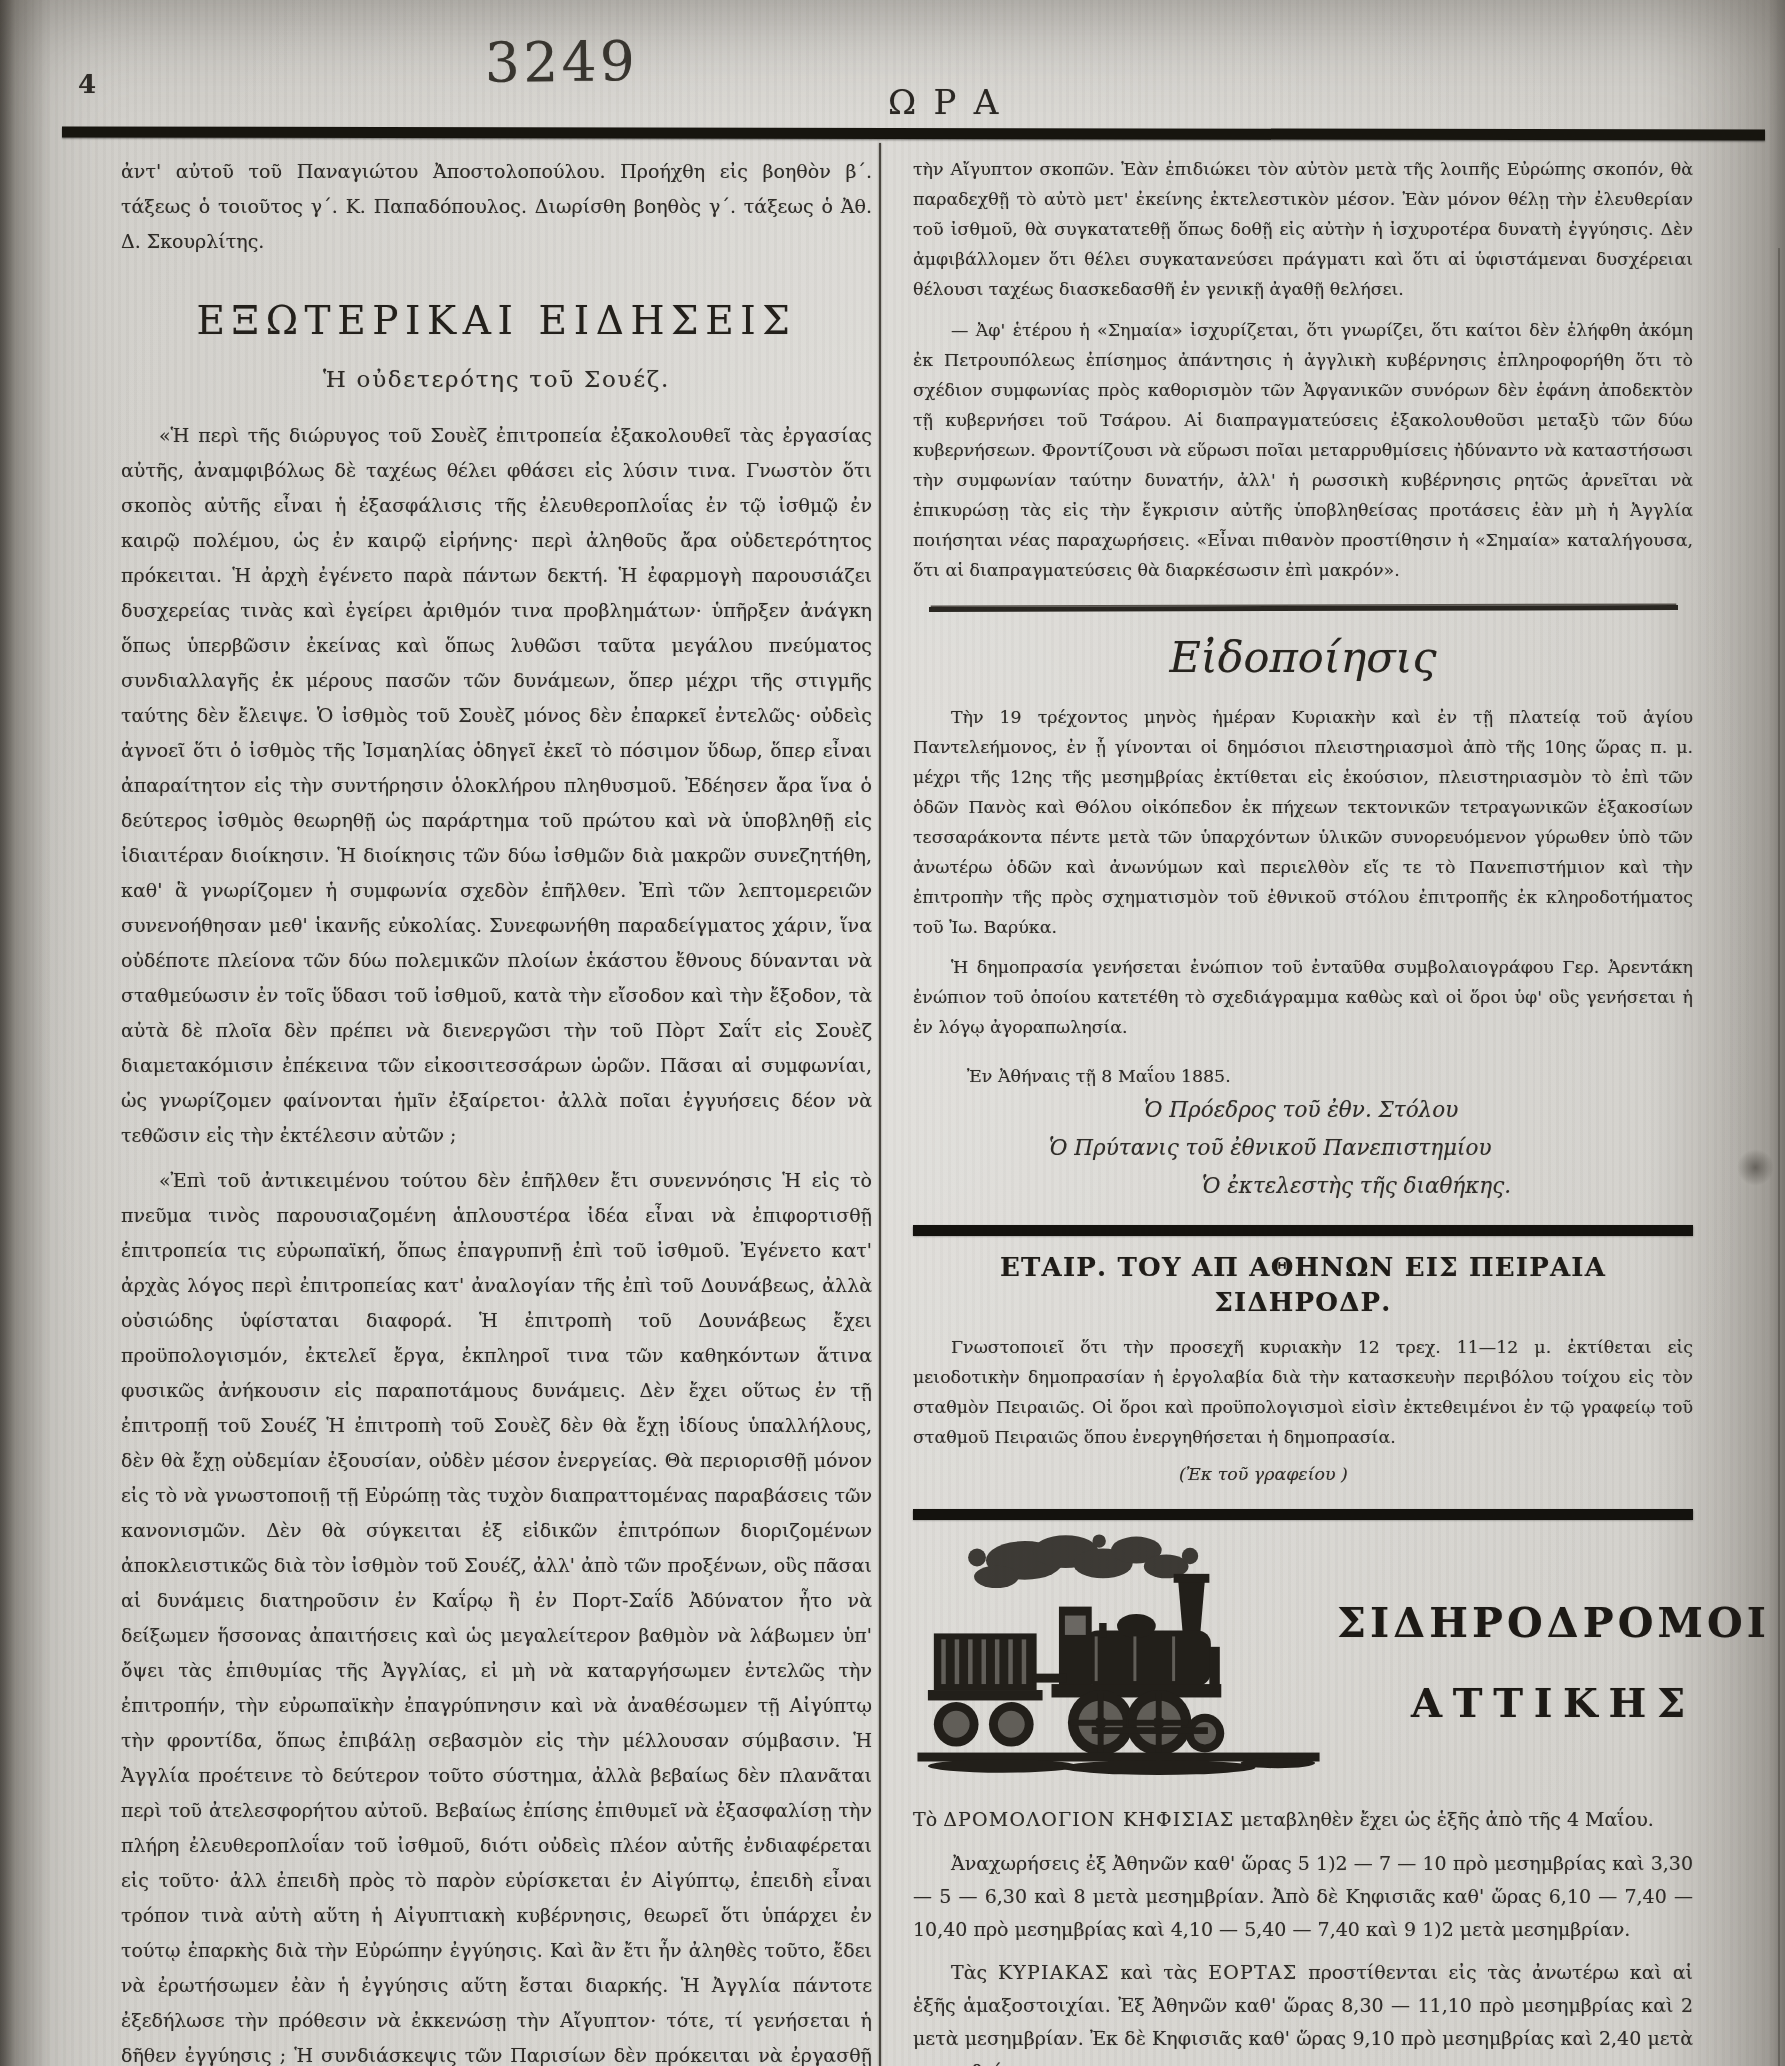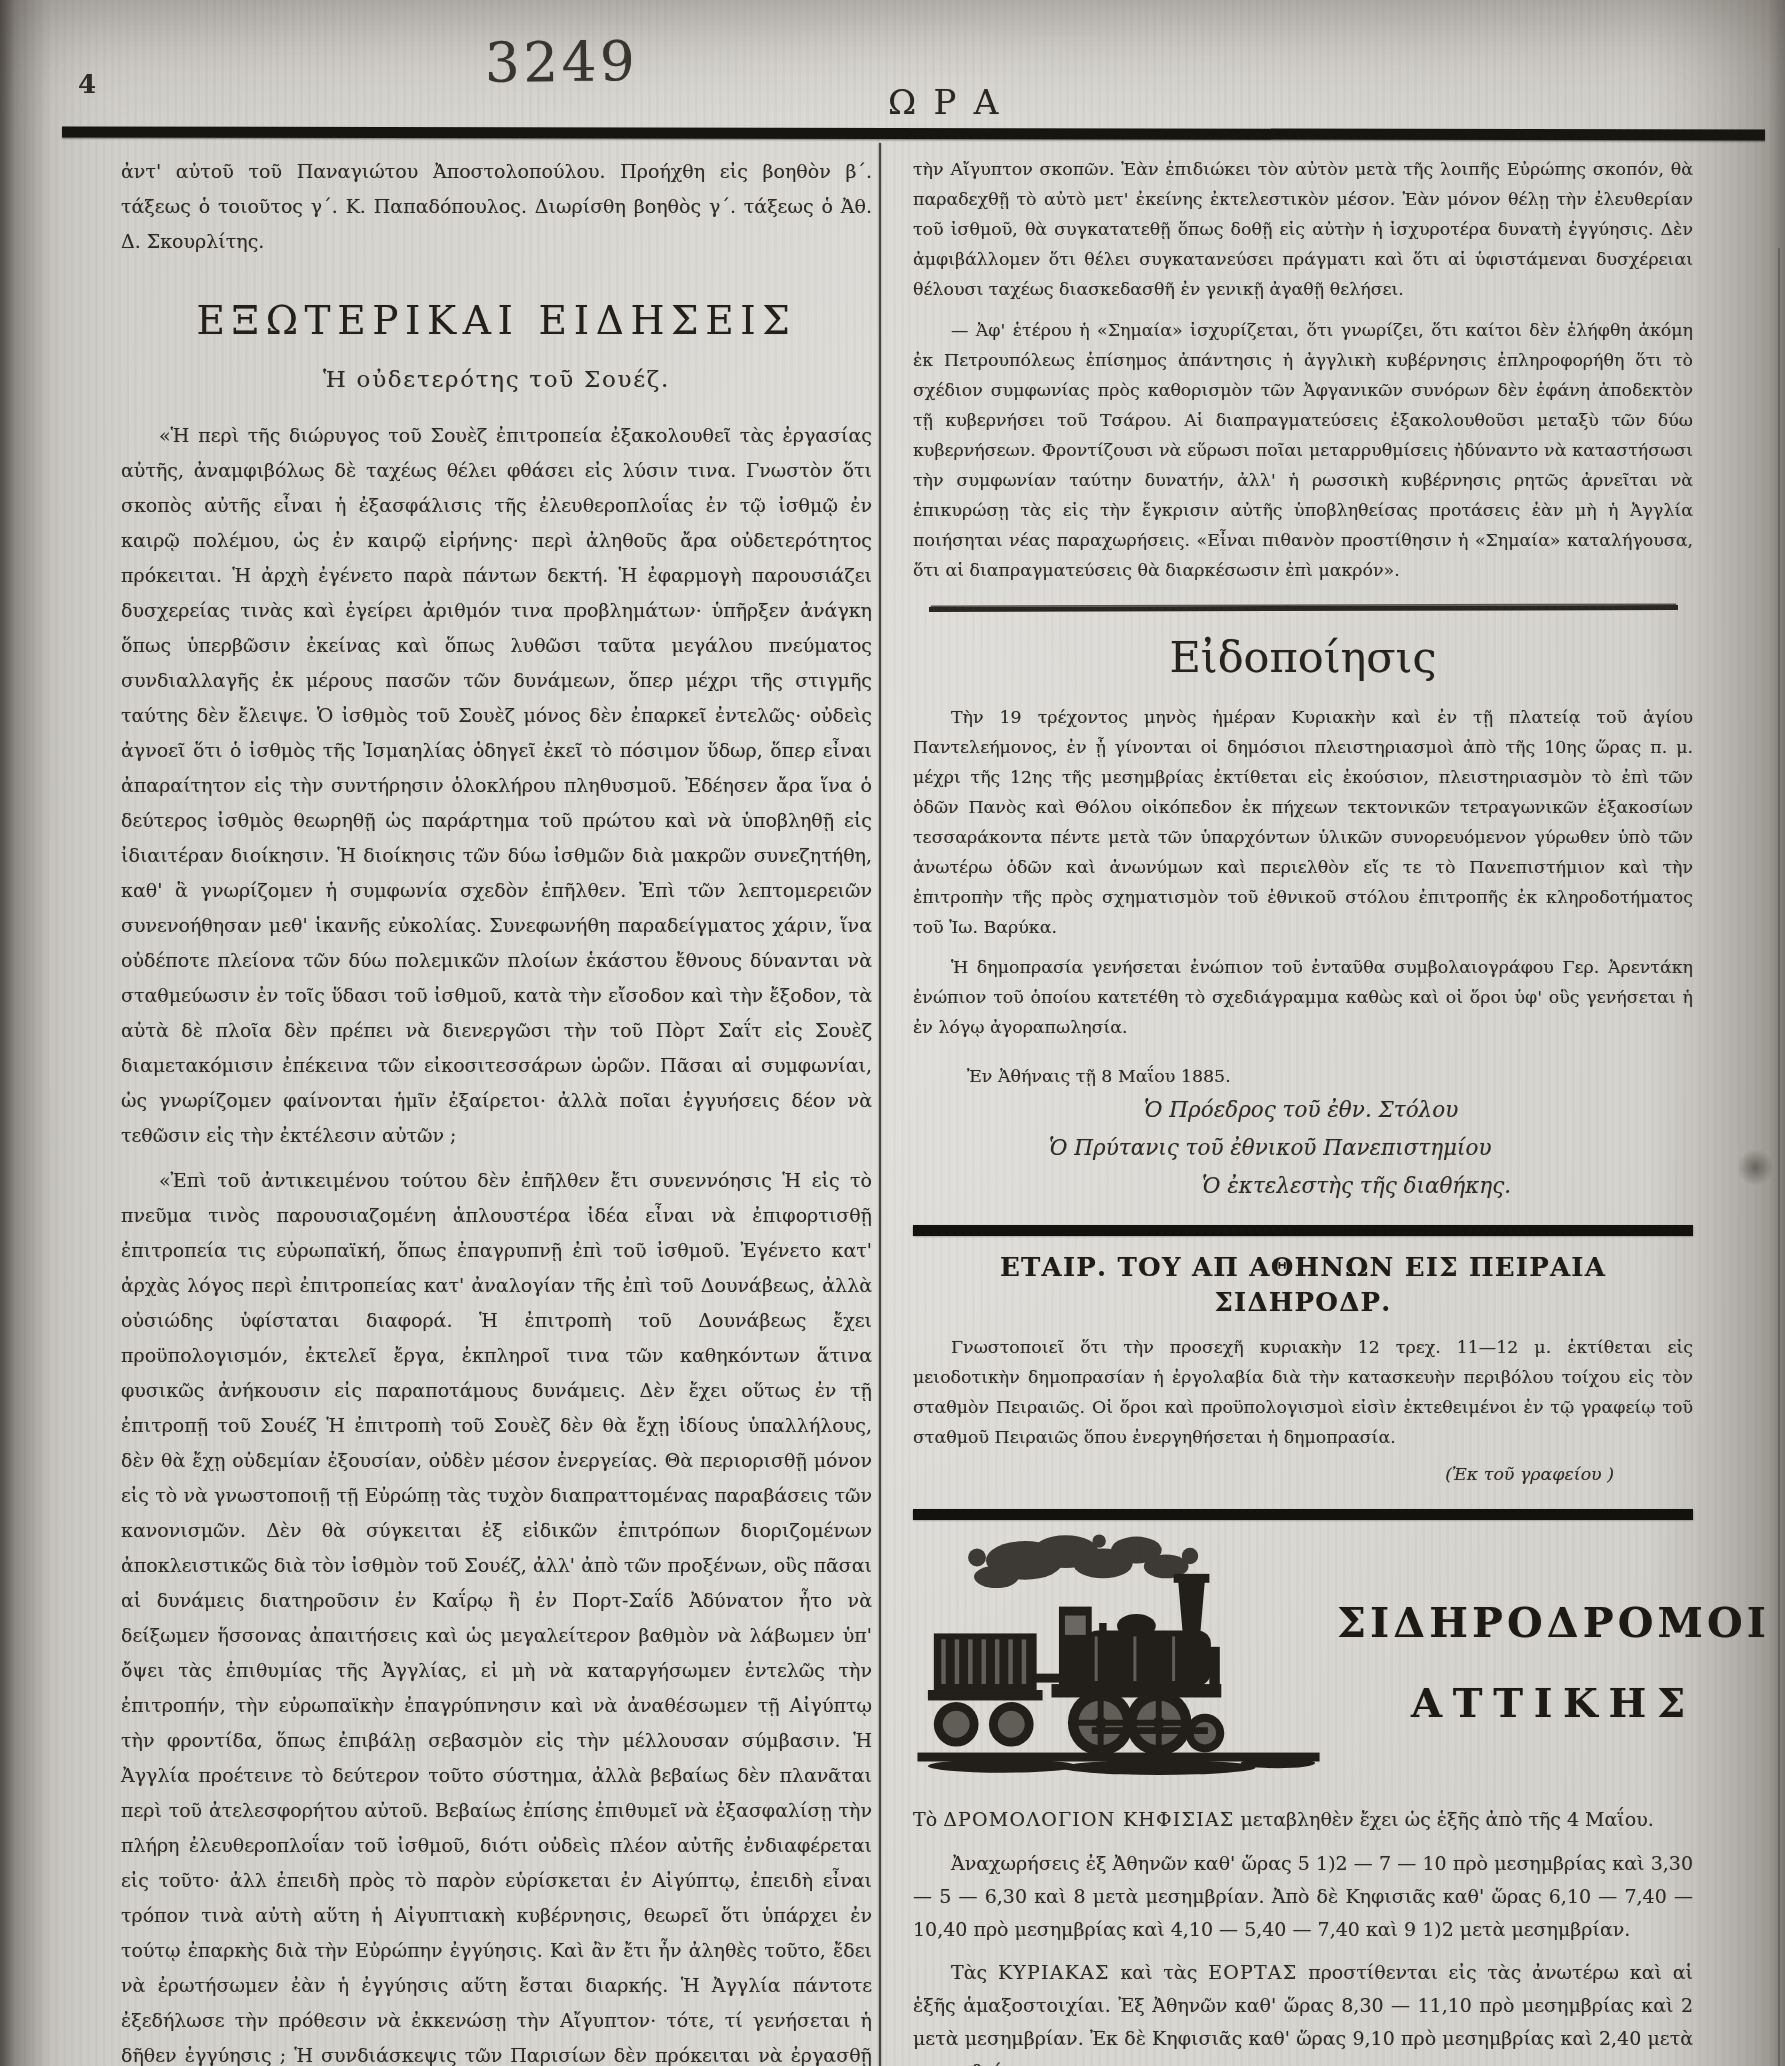--- a/index.html
+++ b/index.html
@@ -32,27 +32,27 @@
   #right-col{left:913px;width:780px;font-size:17.4px;line-height:30px;}
   p{margin:0;}
   .ind{text-indent:38px;}
   .mt{margin-top:10.7px;}
   
   .sec-title{margin-top:39px;text-align:center;font-size:39px;letter-spacing:6.6px;line-height:45px;color:#23201b;}
   .sec-sub{margin-top:19px;margin-bottom:20.7px;text-align:center;font-weight:normal;font-size:23px;letter-spacing:1.7px;}
   
   .rule-smudge{margin:21.5px auto 18px auto;width:96%;height:5.4px;background:#2a2722;
                box-shadow:0 -3.3px 0 -1.7px #55504a;transform:rotate(-.15deg);}
-  .notice-title{text-align:center;font-size:43px;line-height:54px;margin:2.5px 0 18px 0;color:#26231e;}
+  .notice-title{text-align:center;font-size:43px;line-height:54px;margin:2.5px 0 18px 0;color:#26231e;font-style:italic;}
   .date-line{margin-top:19px;text-indent:54px;}
   .sig{font-style:italic;font-size:21.5px;line-height:38px;text-align:left;}
   .sig1{padding-left:136px;} .sig2{padding-left:231px;} .sig3{padding-left:289px;}
   .black-bar{height:11px;background:#14120e;margin:20px 0 14px 0;box-shadow:0 1.2px 2.1px rgba(0,0,0,.45);}
   .etair-title{text-align:center;font-weight:bold;font-size:26px;letter-spacing:1.2px;line-height:35px;margin-bottom:11.6px;color:#1f1c18;}
-  .byline{margin-top:7.4px;text-align:right;padding-right:79px;font-style:italic;}
+  .byline{margin-top:7.4px;text-align:center;padding-right:79px;font-style:italic;}
   
   .loco-row{display:flex;align-items:center;gap:7px;margin:4.1px 0 11.6px 0;}
   .loco-art{flex:0 0 417px;}
   .attica-titles{flex:1;text-align:center;}
   .attica-t1{font-weight:bold;font-size:41px;letter-spacing:4.1px;color:#1d1a16;}
   .attica-t2{font-weight:bold;font-size:40px;letter-spacing:10.7px;margin-top:50px;color:#1d1a16;}
   .sched{font-size:19px;line-height:33px;}
   .caps{letter-spacing:1.2px;}
 </style>
 </head>

